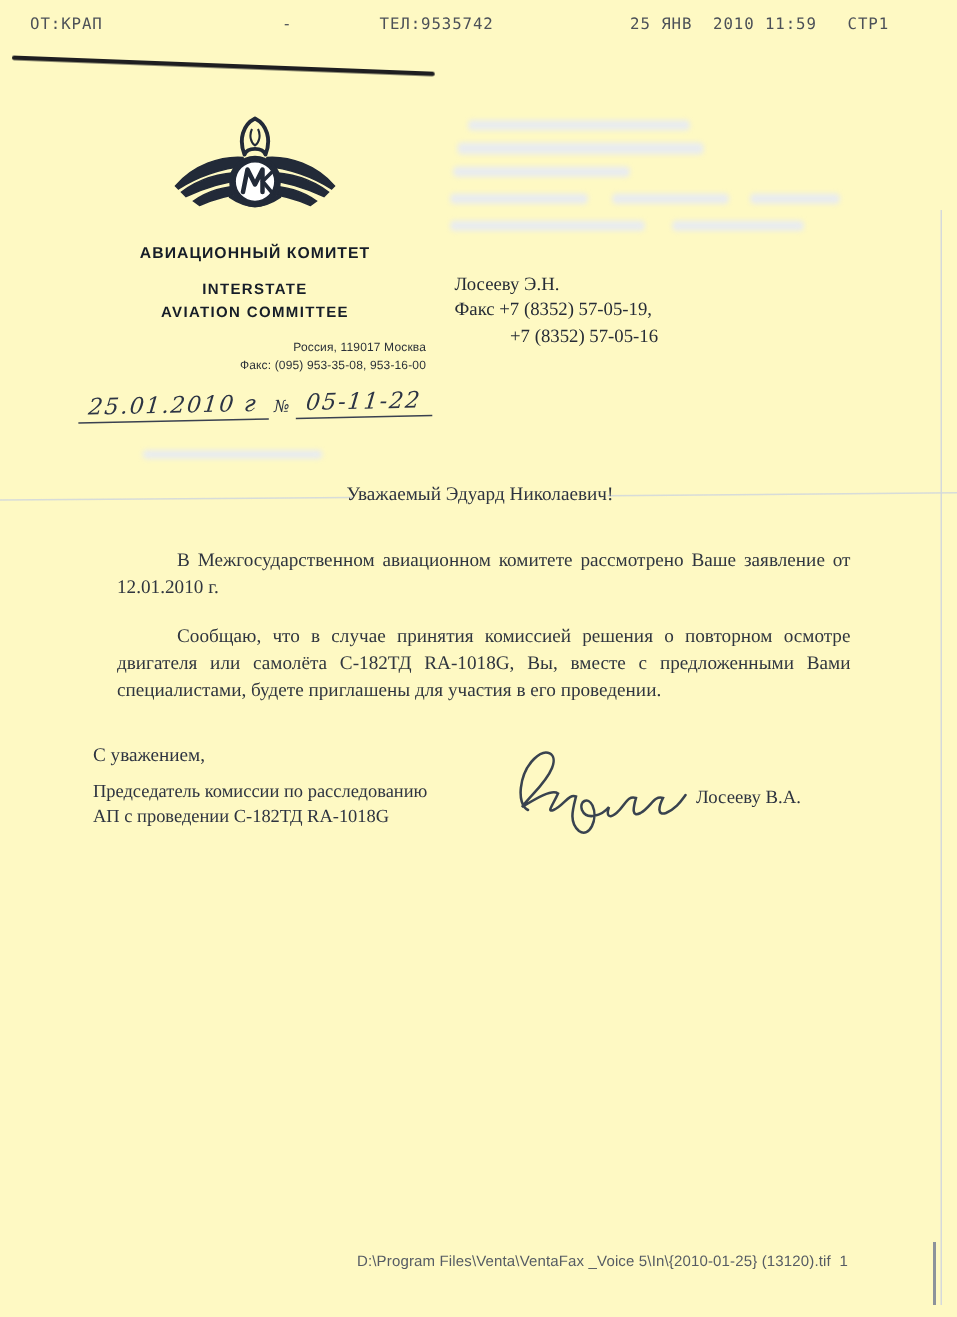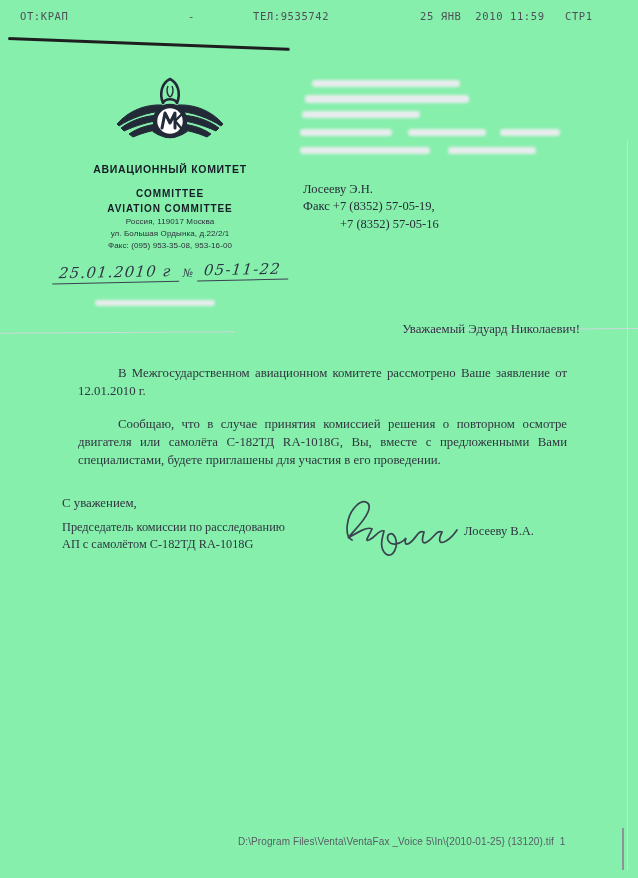--- a/index.html
+++ b/index.html
@@ -1,19 +1,19 @@
 <!DOCTYPE html>
 <html><head>
 <meta charset="utf-8">
 <style>
   * { margin: 0; padding: 0; box-sizing: border-box; }
   html, body { width: 638px; height: 878px; background: #ffffff; overflow: hidden; }
   .page {
     position: relative; width: 638px; height: 878px;
-    background: #86efac;
+    background: #fef9c3;
     font-family: "Liberation Serif", serif;
     color: #353b47;
   }
 
   
   .fax-header {
     position: absolute; top: 10px; left: 0; width: 100%; height: 16px;
     font-family: "DejaVu Sans Mono", monospace;
     font-size: 10.5px; color: #4c5158; letter-spacing: 0.6px;
   }
@@ -49,22 +49,23 @@
   .logo-wrap { display: flex; justify-content: center; }
   .org-ru {
     margin-top: 4px; font-size: 10.5px; font-weight: bold; letter-spacing: 0.7px;
     color: #161d28; line-height: 1.45;
   }
   .org-en {
     margin-top: 9px; font-size: 10px; font-weight: bold; letter-spacing: 0.9px;
     color: #161d28; line-height: 1.5;
   }
   .address {
-    font-size: 8px; color: #2b3139; line-height: 1.5;
+    margin-top: 10px; font-size: 8px; color: #2b3139; line-height: 1.5;
     letter-spacing: 0.1px;
+    text-align: right;
   }
   .ref-line {
     margin-top: 9px; display: flex; justify-content: center; align-items: flex-end;
     gap: 4px; transform: rotate(-1.2deg);
     font-family: "DejaVu Serif", serif; color: #2c3444;
   }
   .handwriting {
     font-style: italic; font-size: 15px; letter-spacing: 1.2px;
     transform: skewX(-7deg); display: inline-block; white-space: nowrap;
   }
@@ -73,21 +74,21 @@
 
   
   .recipient {
     position: absolute; top: 181px; left: 303px; width: 220px;
     font-size: 12.5px; line-height: 1.38; color: #262c36;
   }
   .recipient .fax2 { padding-left: 37px; }
 
   
   .salutation {
-    position: absolute; top: 322px; left: 60px; width: 520px; text-align: right;
+    position: absolute; top: 322px; left: 60px; width: 520px; text-align: center;
     font-size: 12.8px; color: #2e3440;
   }
   .letter-body {
     position: absolute; top: 349px; left: 62px; width: 521px;
     font-size: 12.8px; line-height: 1.38; text-align: justify;
     color: #30363f;
   }
   .letter-body p { text-indent: 40px; margin: 16px; }
 
   
@@ -159,26 +160,25 @@
           <path d="M60,45 L66,39 M61,46 L66,52" fill="none" stroke-width="2.4" stroke-linecap="round"></path>
 
           <path d="M39,55 Q55,66 71,55" fill="none" stroke-width="3" stroke-linecap="round"></path>
         </g>
       </svg>
     </div>
     <div class="org-ru">
       <div>АВИАЦИОННЫЙ КОМИТЕТ</div>
     </div>
     <div class="org-en">
-      <div>COMMITTEE</div>
+      <div>INTERSTATE</div>
       <div>AVIATION  COMMITTEE</div>
     </div>
     <div class="address">
       <div>Россия, 119017 Москва</div>
-      <div>ул. Большая Ордынка, д.22/2/1</div>
       <div>Факс: (095) 953-35-08, 953-16-00</div>
     </div>
     <div class="ref-line">
       <span class="ref-underline"><span class="handwriting">25.01.2010 г</span></span>
       <span class="ref-no">№</span>
       <span class="ref-underline"><span class="handwriting">05-11-22</span></span>
     </div>
   </div>
 
   <div class="recipient">
@@ -190,21 +190,21 @@
   <div class="salutation">Уважаемый Эдуард Николаевич!</div>
 
   <div class="letter-body">
     <p>В Межгосударственном авиационном комитете рассмотрено Ваше заявление от 12.01.2010 г.</p>
     <p>Сообщаю, что в случае принятия комиссией решения о повторном  осмотре двигателя или самолёта  С-182ТД  RA-1018G, Вы, вместе с предложенными Вами специалистами, будете приглашены для участия в его проведении.</p>
   </div>
 
   <div class="regards">С уважением,</div>
   <div class="sig-title">
     <div>Председатель комиссии по расследованию</div>
-    <div>АП с самолётом С-182ТД  RA-1018G</div>
+    <div>АП с проведении С-182ТД  RA-1018G</div>
   </div>
 
   <svg class="signature-svg" width="125" height="70" viewBox="0 0 125 70">
     <path d="M14,48 C6,44 8,24 18,14 C26,6 34,10 30,20 C26,30 16,38 10,46
              C20,40 30,34 34,37 C31,44 26,50 31,48 C38,45 41,37 46,39
              C44,47 41,56 48,62 C55,67 61,54 57,45 C54,39 48,42 50,48
              C53,55 63,52 68,46 C66,52 68,54 73,50 C79,45 80,38 86,40
              C84,47 83,53 89,50 C96,46 98,38 104,40 C101,46 100,52 106,50
              C113,47 116,42 119,38" fill="none" stroke="#39434f" stroke-width="1.7" stroke-linecap="round"></path>
   </svg>

